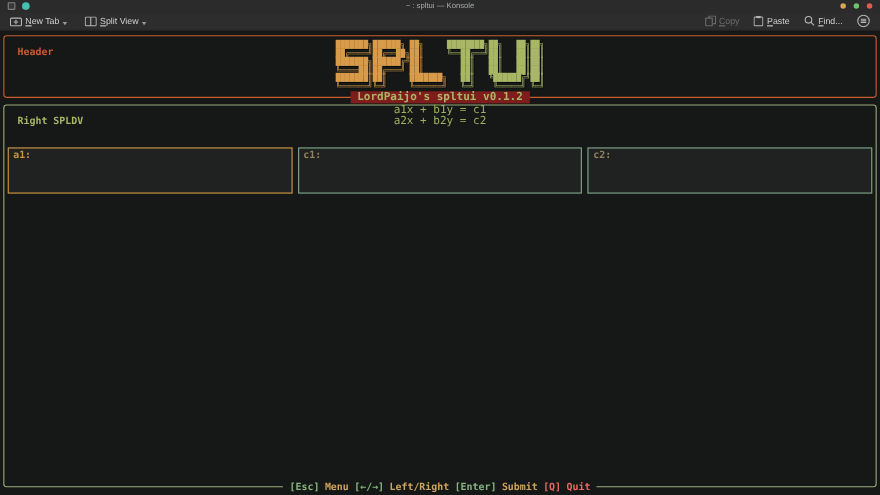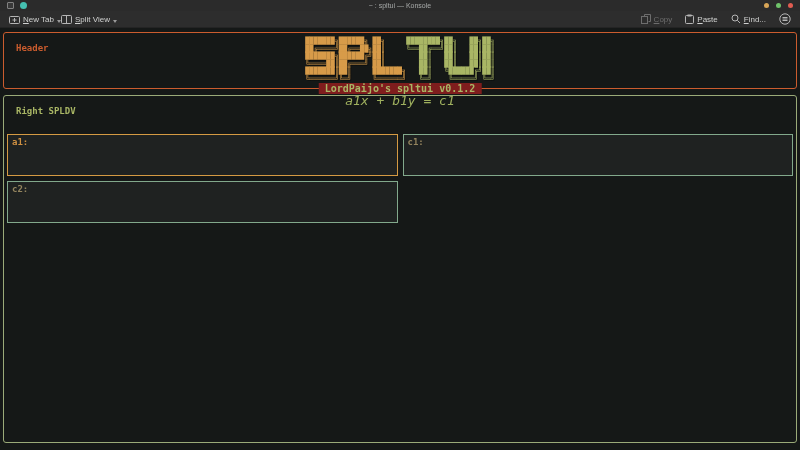--- a/index.html
+++ b/index.html
@@ -13,21 +13,21 @@
   .titlebar .title { position:absolute; left:0; right:0; text-align:center; font-size:7px; color:#a7aaa9; }
   .app-sq { width:7px; height:7px; border:1px solid #818181; background:#383838; border-radius:1px; margin-right:6px; z-index:1; }
   .app-dot { width:7px; height:7px; border-radius:50%; background:#45c0b1; z-index:1; }
   .win-controls { margin-left:auto; display:flex; gap:7px; z-index:1; }
   .dot { width:5px; height:5px; border-radius:50%; }
   .dot.min { background:#d8a657; } .dot.max { background:#6fc36a; } .dot.close { background:#e05c51; }
 
   
   .toolbar { position:absolute; top:11px; left:0; right:0; height:17px; background:#2d2d2d;
              border-bottom:1px solid #242424; display:flex; align-items:center; padding:0 9px;
-             font-size:8px; color:#d0d1d0; }
+             gap:16px; font-size:8px; color:#d0d1d0; }
   .tb-btn { display:flex; align-items:center; gap:3px; cursor:default; }
   .tb-btn svg { display:block; }
   .tb-btn.disabled { color:#6d6d6d; }
   .tb-label { display:inline-block; }
   .tb-label::first-letter { text-decoration:underline; }
   .caret { width:0; height:0; border-left:2px solid transparent; border-right:2px solid transparent;
            border-top:3px solid #9a9a9a; margin-top:5px; }
   .tb-right { margin-left:auto; display:flex; align-items:center; gap:13px;padding-left:48px; }
 
   
@@ -44,24 +44,24 @@
   .header-box .box-label { color:#cb5c2e; }
   .logo { display:flex; justify-content:center; padding-top:5px; }
   .logo pre { font-family:"DejaVu Sans Mono", monospace; font-size:7px; line-height:7.5px;
               font-weight:bold; text-shadow:1px 1px 0 rgba(0,0,0,.5); }
   .logo .spl { color:#d79b49; }
   .logo .tuipart { color:#a9b665; }
 
   .input-box { left:3px; right:3px; top:66px; bottom:7px; border-color:#9aaa78; }
   .input-box .box-label { color:#a9b665; }
   .form-head { text-align:center; margin-top:5px; font-size:9px; font-weight:bold; color:#a9b665; }
-  .form-eq { text-align:center; font-size:13px; line-height:9.5px; color:#9fb05e;font-style:italic; }
+  .form-eq { text-align:center; font-size:10px; line-height:9.5px; color:#9fb05e; }
 
   .fields { position:absolute; left:3px; right:3px; top:38px;
-            display:grid; grid-template-columns:1fr 1fr; gap:5px; }
+            display:grid; grid-template-columns:1fr 1fr 1fr; gap:5px; }
   .field { height:42px; border:1px solid #82a98c; background:#1f2221; padding:2px 4px;
            font-size:9px; font-weight:bold; color:#93845e; }
   .field.focused { border-color:#d49a43; color:#d09142; }
   .field .val { font-weight:normal; color:#cfc6a8; }
 
   .status { position:absolute; bottom:-6px; left:50%; transform:translateX(-50%);
             background:#151817; padding:0 6px; font-size:9px; font-weight:bold;
             white-space:nowrap; display:flex; gap:5px; }
   .s-key { color:#89b482; }
   .s-word { color:#cfa45c; }
@@ -147,32 +147,43 @@
    ██║   ╚██████╔╝██║
    ╚═╝    ╚═════╝ ╚═╝</pre>
       </div>
       <span class="bottom-label">LordPaijo's spltui v0.1.2</span>
     </div>
 
     <div class="tui-box input-box">
       <span class="box-label">Right SPLDV</span>
 
       <div class="form-eq">a1x + b1y = c1</div>
+      <div class="form-eq">a2x + b2y = c2</div>
 
       <div class="fields">
         <div class="field focused">
           <span>a1:</span>
           <span class="val"></span>
         </div>
         <div class="field">
           <span>c1:</span>
           <span class="val"></span>
         </div>
         <div class="field">
           <span>c2:</span>
           <span class="val"></span>
         </div>
       </div>
 
+      <div class="status">
+        <span class="s-key">[Esc]</span>
+        <span class="s-word">Menu</span>
+        <span class="s-key">[←/→]</span>
+        <span class="s-word">Left/Right</span>
+        <span class="s-key">[Enter]</span>
+        <span class="s-word">Submit</span>
+        <span class="s-red">[Q]</span>
+        <span class="s-red">Quit</span>
+      </div>
     </div>
 
   </div>
 </div>
 
 </body></html>

